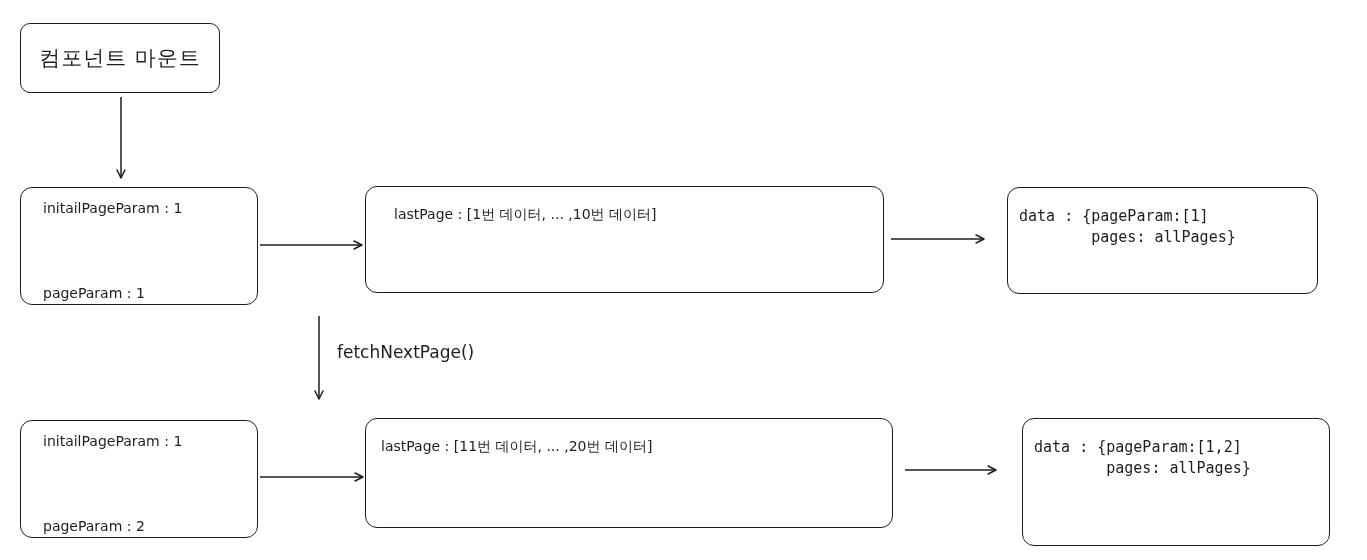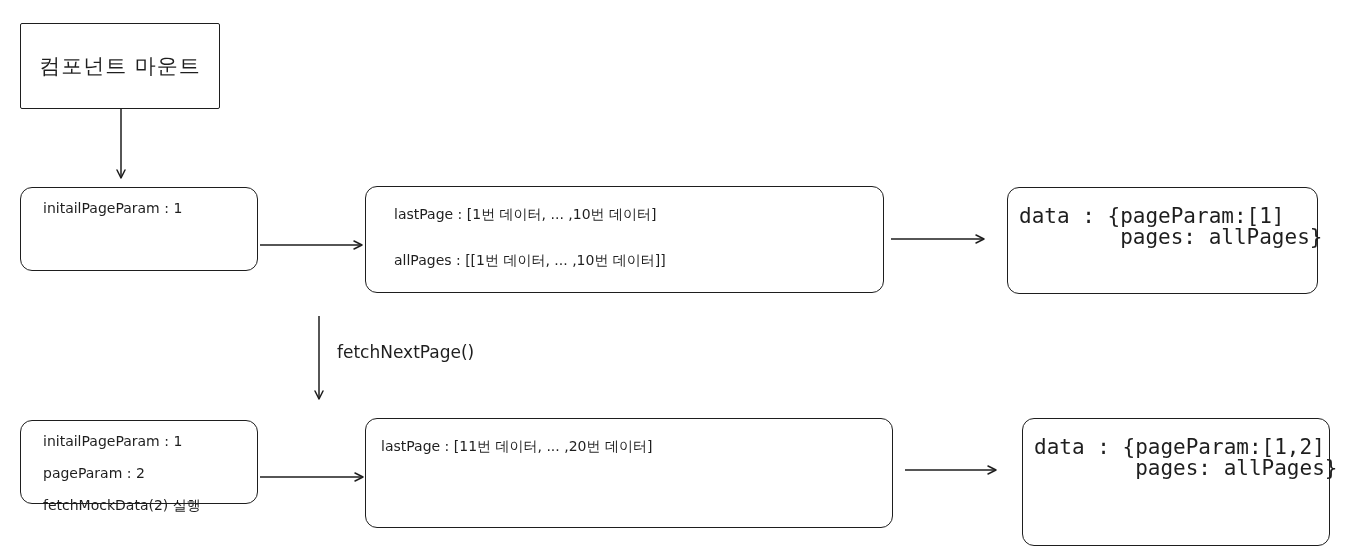--- a/index.html
+++ b/index.html
@@ -25,47 +25,47 @@
   .box {
     position: absolute;
     border: 1.7px solid var(--stroke);
     border-radius: 12px;
     background: var(--bg);
     z-index: 1;
     display: flex;
     flex-direction: column;
   }
   .mount-box {
-    left: 20px; top: 23px; width: 200px; height: 86px;
-    border-radius: 2px;
+    left: 20px; top: 23px; width: 200px; height: 70px;
+    border-radius: 10px;
     align-items: center; justify-content: center;
     font-size: 21px; letter-spacing: 1px;
   }
   .state-box {
-    width: 238px; height: 84px;
+    width: 238px; height: 118px;
     padding: 10px 6px 0 22px;
     gap: 11px;
     font-size: 14px; line-height: 21px;
     white-space: nowrap;
     justify-content: space-between;
   }
   .state-box-1 { left: 20px; top: 187px; }
   .state-box-2 { left: 20px; top: 420px; }
   .response-box {
     padding: 17px 6px 0 15px;
     gap: 25px;
     font-size: 14px; line-height: 21px;
     white-space: nowrap;
   }
   .response-box-1 { left: 365px; top: 186px; width: 519px; height: 107px; padding-left: 28px; }
   .response-box-2 { left: 365px; top: 418px; width: 528px; height: 110px; }
   .data-box {
     padding: 18px 4px 0 11px;
     font-family: "DejaVu Sans Mono", monospace;
-    font-size: 21px; line-height: 21px;
+    font-size: 15px; line-height: 21px;
     white-space: pre;
   }
   .data-box-1 { left: 1007px; top: 187px; width: 311px; height: 107px; }
   .data-box-2 { left: 1022px; top: 418px; width: 308px; height: 128px; }
   .transition-label {
     position: absolute;
     left: 337px; top: 342px;
     font-size: 17px;
     z-index: 1;
     white-space: nowrap;
@@ -90,38 +90,37 @@
     <line x1="260" y1="477" x2="363" y2="477" marker-end="url(#arrowhead)"></line>
     <line x1="905" y1="470" x2="996" y2="470" marker-end="url(#arrowhead)"></line>
   </svg>
 
   <div class="box mount-box">
     <span class="line-text">컴포넌트 마운트</span>
   </div>
 
   <div class="box state-box state-box-1">
     <div class="line-text">initailPageParam : 1</div>
+    <div class="line-text">pageParam : 1</div>
   </div>
 
   <div class="box response-box response-box-1">
     <div class="line-text">lastPage : [1번 데이터, ... ,10번 데이터]</div>
-    <div class="line-text">allPages : [[1번 데이터, ... ,10번 데이터]]</div>
   </div>
 
   <div class="box data-box data-box-1">
     <div>data : {pageParam:[1]</div>
     <div>        pages: allPages}</div>
   </div>
 
   <div class="transition-label">fetchNextPage()</div>
 
   <div class="box state-box state-box-2">
     <div class="line-text">initailPageParam : 1</div>
     <div class="line-text">pageParam : 2</div>
-    <div class="line-text">fetchMockData(2) 실행</div>
   </div>
 
   <div class="box response-box response-box-2">
     <div class="line-text">lastPage : [11번 데이터, ... ,20번 데이터]</div>
   </div>
 
   <div class="box data-box data-box-2">
     <div>data : {pageParam:[1,2]</div>
     <div>        pages: allPages}</div>
   </div>

